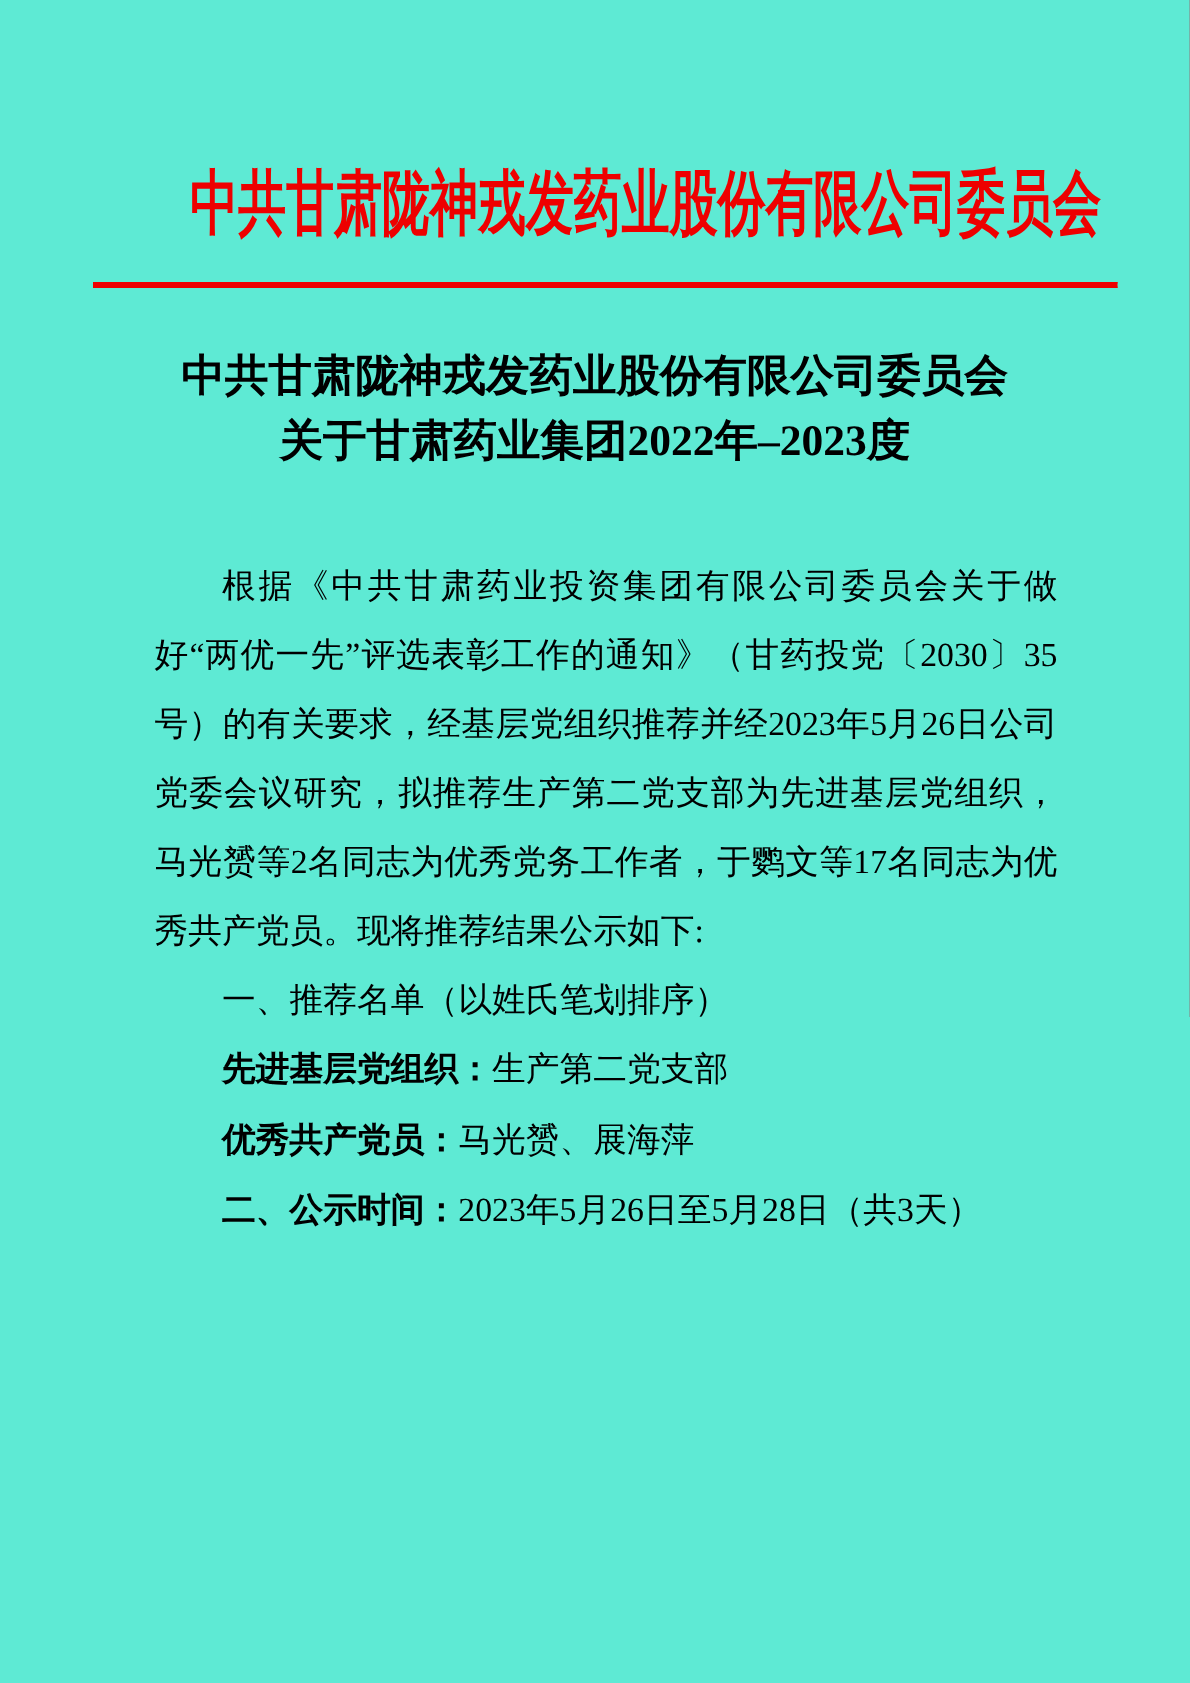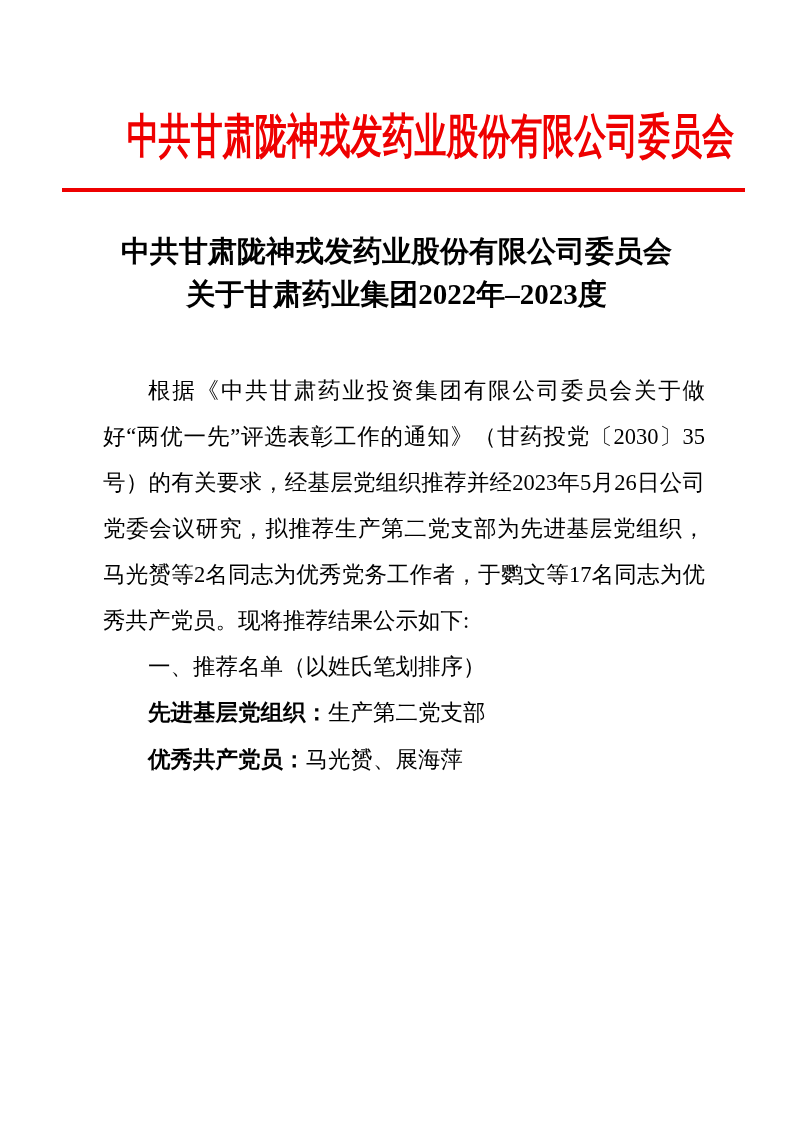--- a/index.html
+++ b/index.html
@@ -2,21 +2,21 @@
 <html><head>
 <meta charset="utf-8">
 <style>
   * { margin: 0; padding: 0; box-sizing: border-box; }
   html, body { background: #888; }
   .page {
     position: relative;
     width: 793px;
     height: 1122px;
     margin: 0 auto;
-    background: #ffffff;
+    background: #5eead4;
     font-family: "Liberation Serif", serif;
     color: #000;
     overflow: hidden;
   }
   .letterhead {
     margin-top: 110px;
     text-align: center;
     font-weight: bold;
     font-size: 47px;
     line-height: 52px;
@@ -79,16 +79,19 @@
 
     <p class="indent">
       <span class="label-bold">先进基层党组织：</span><span>生产第二党支部</span>
     </p>
 
     <p class="indent">
       <span class="label-bold">优秀共产党员：</span><span>马光赟、展海萍</span>
     </p>
 
 
+    <p class="indent">
+      <span class="label-bold">二、公示时间：</span><span>2023年5月26日至5月28日（共3天）</span>
+    </p>
 
   </div>
 
 </div>
 
 </body></html>

